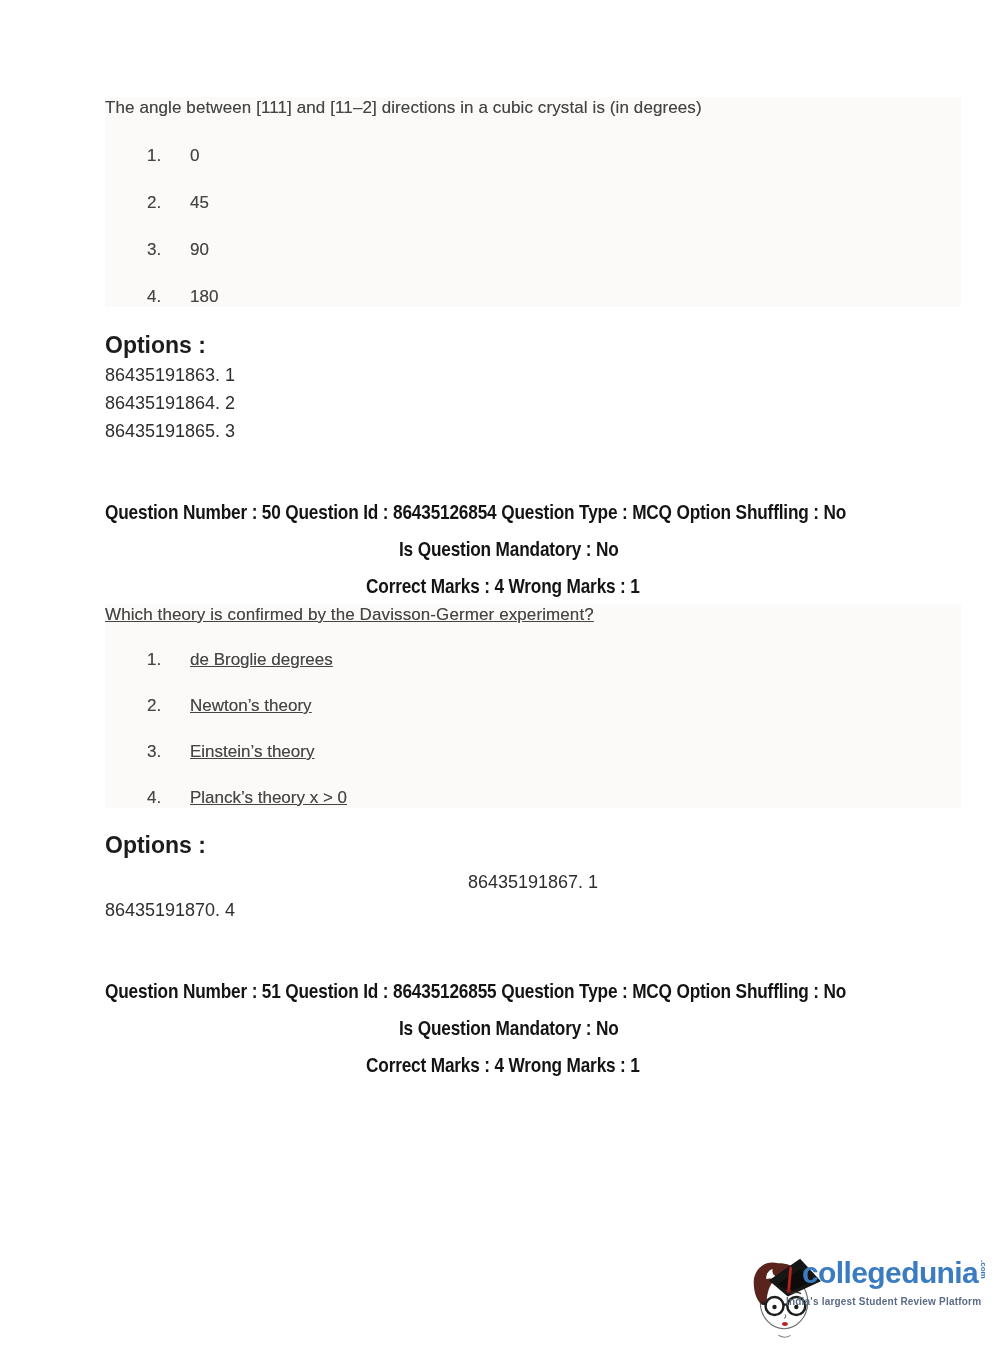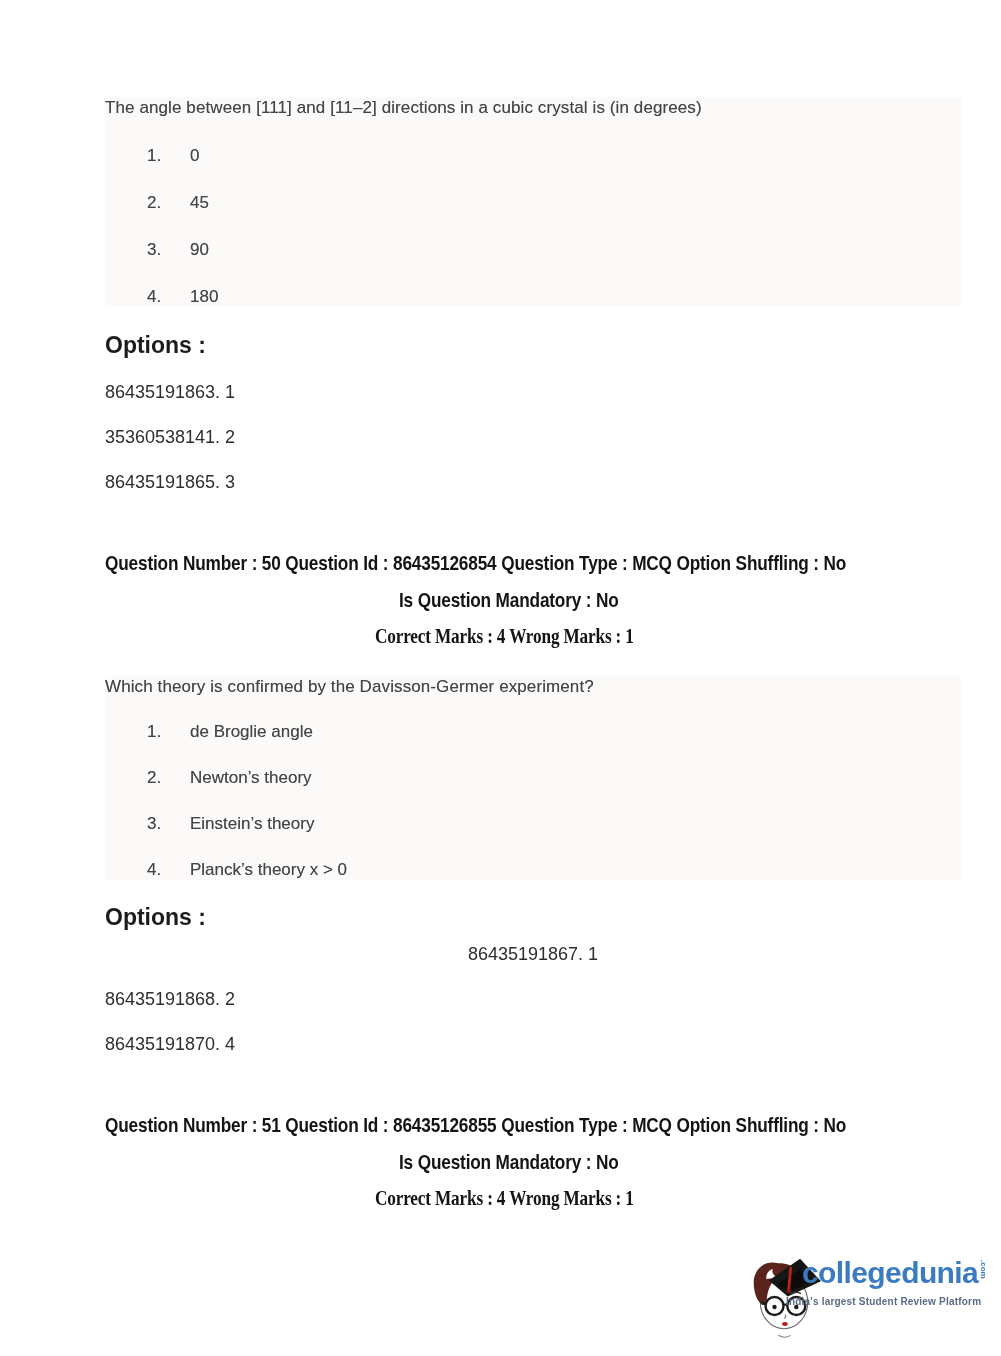--- a/index.html
+++ b/index.html
@@ -44,37 +44,37 @@
     font-size:23px;
     font-weight:700;
     color:#1c1c1c;
     line-height:25px;
     margin-top:17px;
   }
   .opt-id{
     font-size:18px;
     color:#2e2e2e;
     line-height:21px;
-    margin-top:24px;
+    margin-top:7px;
   }
   
   .meta-block{margin-top:55px;text-align:center;}
   .meta-line{line-height:29px;margin-bottom:6px;}
-  .meta-line:last-child{margin-bottom:0;font-family:Liberation Serif, serif;}
+  .meta-line:last-child{margin-bottom:0;}
   .cond{
     display:inline-block;
     transform:scaleX(.82);
     transform-origin:0 50%;
     white-space:nowrap;
     font-size:21px;
     font-weight:700;
     color:#141414;
     letter-spacing:-.2px;
   }
-  .after-meta{margin-top:24px;}
+  .after-meta{margin-top:2px;text-decoration:underline;}
   .q50-choices-gap{margin-top:23px;}
   .options-label.tight{margin-top:15px;}
   .opt-id.first{margin-top:14px;text-align:center;}
   
   .logo{
     position:absolute;
     left:745px;top:1248px;
     width:256px;height:100px;
   }
   .mascot{position:absolute;left:0;top:4px;width:78px;height:90px;}
@@ -124,49 +124,48 @@
       </div>
       <div class="choice">
         <span class="choice-num">3.</span><span class="choice-text">90</span>
       </div>
       <div class="choice">
         <span class="choice-num">4.</span><span class="choice-text">180</span>
       </div>
     </div>
     <div class="options-label">Options :</div>
     <div class="opt-id">86435191863. 1</div>
-    <div class="opt-id">35360538141. 2</div>
+    <div class="opt-id">86435191864. 2</div>
     <div class="opt-id">86435191865. 3</div>
   </section>
 
   <section class="question q50">
     <div class="meta-block">
       <div class="meta-line"><span class="cond">Question Number : 50 Question Id : 86435126854 Question Type : MCQ Option Shuffling : No</span></div>
       <div class="meta-line"><span class="cond">Is Question Mandatory : No</span></div>
       <div class="meta-line"><span class="cond">Correct Marks : 4 Wrong Marks : 1</span></div>
     </div>
     <div class="q-image after-meta">
       <div class="q-text" style="margin-bottom:0;">Which theory is confirmed by the Davisson-Germer experiment?</div>
       <div class="q50-choices-gap"></div>
       <div class="choice">
-        <span class="choice-num">1.</span><span class="choice-text">de Broglie angle</span>
+        <span class="choice-num">1.</span><span class="choice-text">de Broglie degrees</span>
       </div>
       <div class="choice">
         <span class="choice-num">2.</span><span class="choice-text">Newton’s theory</span>
       </div>
       <div class="choice">
         <span class="choice-num">3.</span><span class="choice-text">Einstein’s theory</span>
       </div>
       <div class="choice">
         <span class="choice-num">4.</span><span class="choice-text">Planck’s theory x &gt; 0</span>
       </div>
     </div>
     <div class="options-label tight">Options :</div>
     <div class="opt-id first">86435191867. 1</div>
-    <div class="opt-id">86435191868. 2</div>
     <div class="opt-id">86435191870. 4</div>
   </section>
 
   <section class="question q51">
     <div class="meta-block">
       <div class="meta-line"><span class="cond">Question Number : 51 Question Id : 86435126855 Question Type : MCQ Option Shuffling : No</span></div>
       <div class="meta-line"><span class="cond">Is Question Mandatory : No</span></div>
       <div class="meta-line"><span class="cond">Correct Marks : 4 Wrong Marks : 1</span></div>
     </div>
   </section>

